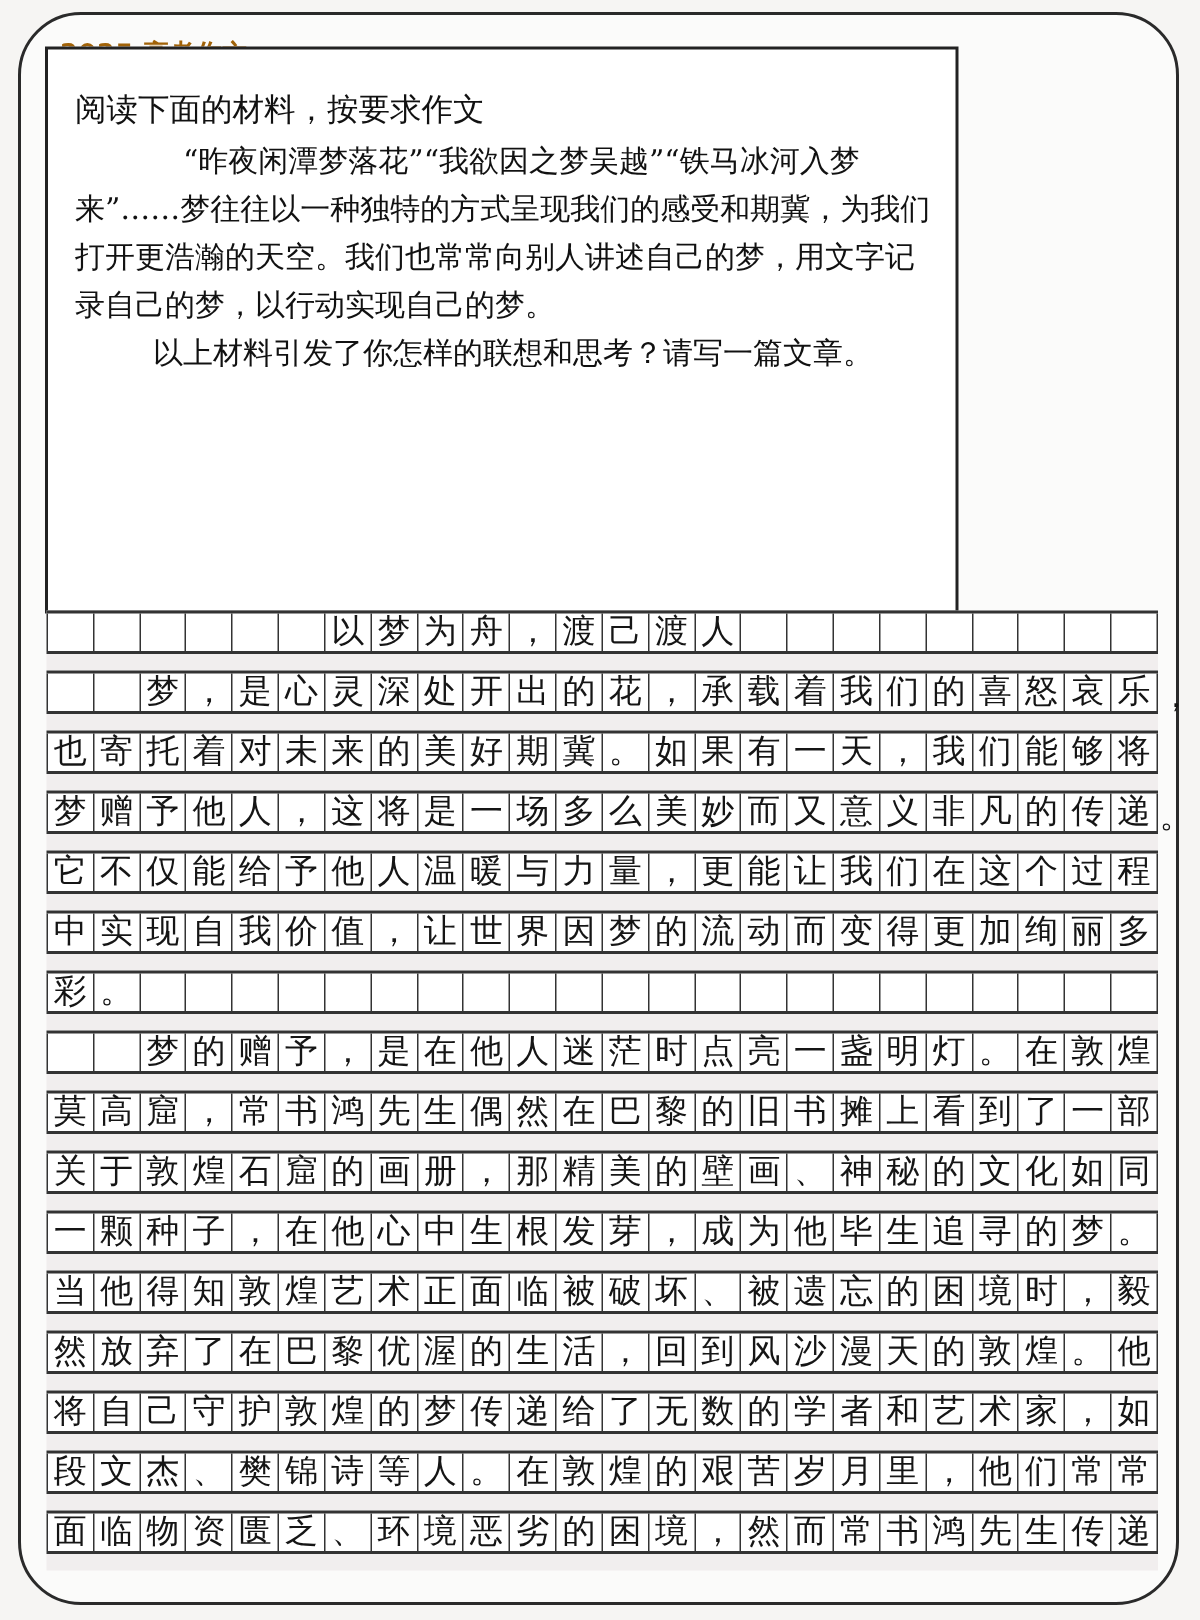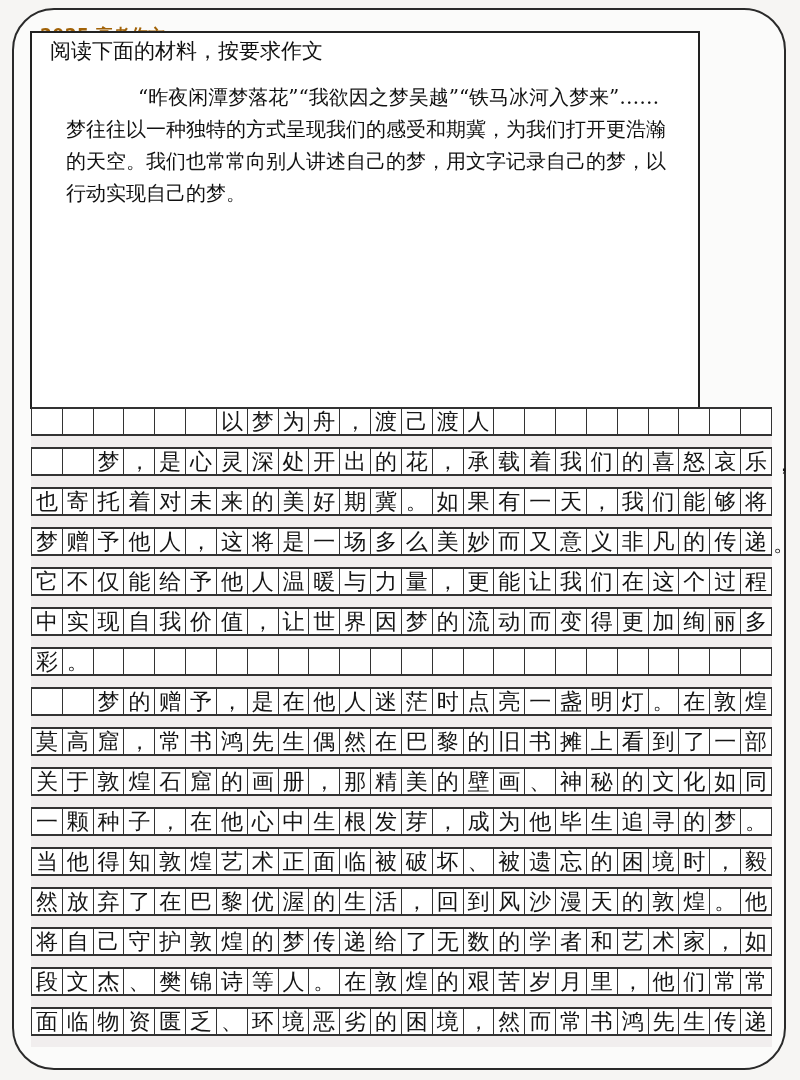--- a/index.html
+++ b/index.html
@@ -1,39 +1,40 @@
 <!DOCTYPE html>
 <html><head>
 <meta charset="utf-8">
 <style>
   html,body{margin:0;padding:0;}
   body{width:800px;height:1080px;background:#f6f5f3;position:relative;overflow:hidden;font-family:"DejaVu Sans",sans-serif;}
   .frame{position:absolute;left:12px;top:8px;width:774px;height:1062px;border:2px solid #2a2a2a;border-radius:42px;background:#fbfbfa;box-sizing:border-box;}
   .header-label{position:absolute;left:40px;top:24px;font-size:17px;font-weight:bold;color:#a16207;letter-spacing:0.5px;}
-  .prompt{position:absolute;left:30px;top:31px;width:670px;height:378px;border:2px solid #222;background:#fff;box-sizing:border-box;padding:4px 16px 0 18px;color:#111;font-family:"DejaVu Serif",serif;}
+  .prompt{position:absolute;left:30px;top:31px;width:609px;height:378px;border:2px solid #222;background:#fff;box-sizing:border-box;padding:26px 16px 0 18px;color:#111;font-family:"DejaVu Serif",serif;}
   .prompt .head{font-family:"DejaVu Sans",sans-serif;font-size:21px;line-height:28px;margin-bottom:4px;}
-  .prompt p{margin:16px;font-size:20px;line-height:32px;}
+  .prompt p{margin:0;font-size:20px;line-height:32px;}
   .prompt .indent{text-indent:2.6em;}
   .prompt .indent3{text-indent:3.6em;}
   .grid{position:absolute;left:31px;top:407px;width:741px;}
   .row{position:absolute;left:0;height:29px;width:741px;display:flex;border-top:2px solid #333;border-bottom:2px solid #333;box-sizing:border-box;background:#fff;}
   .gapband{position:absolute;left:0;width:741px;height:11px;background:#f1eeee;}
   .cell{flex:1;border-left:1.5px solid #333;box-sizing:border-box;display:flex;align-items:center;justify-content:center;font-family:"DejaVu Serif",serif;font-size:22px;color:#151515;line-height:1;}
   .cell:last-child{border-right:1.5px solid #333;}
   .overflow{position:absolute;font-family:"DejaVu Serif",serif;font-size:22px;color:#151515;}
 </style>
 </head>
 <body>
 
 <div class="frame"></div>
 <div class="header-label">2025 高考作文</div>
 
 <div class="prompt">
   <div class="head">阅读下面的材料，按要求作文</div>
   <p class="indent3">“昨夜闲潭梦落花”“我欲因之梦吴越”“铁马冰河入梦来”……梦往往以一种独特的方式呈现我们的感受和期冀，为我们打开更浩瀚的天空。我们也常常向别人讲述自己的梦，用文字记录自己的梦，以行动实现自己的梦。</p>
+  <p class="indent">以上材料引发了你怎样的联想和思考？请写一篇文章。</p>
 </div>
 
 <div class="grid" id="essay-grid">
     <div class="gapband" style="top: 29px;"></div>
     <div class="row" style="top: 0px;">
       <div class="cell"></div>
       <div class="cell"></div>
       <div class="cell"></div>
       <div class="cell"></div>
       <div class="cell"></div>

